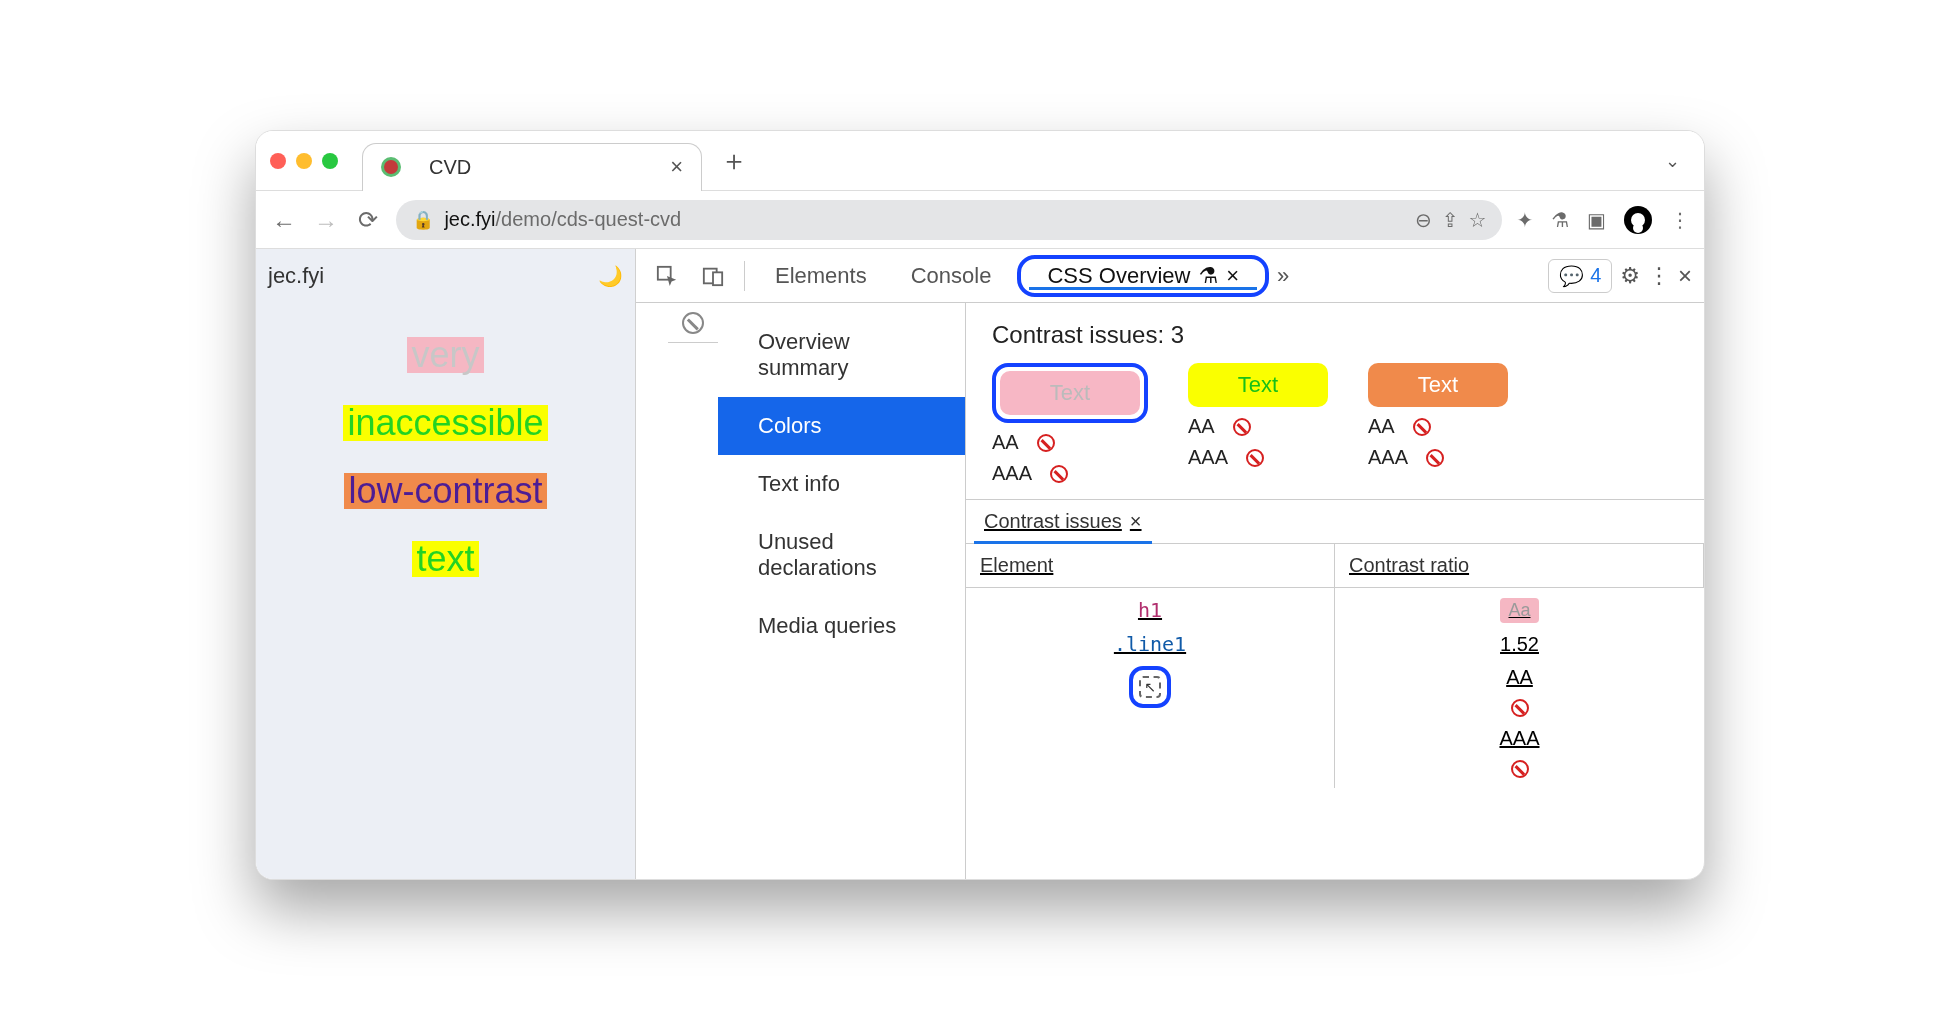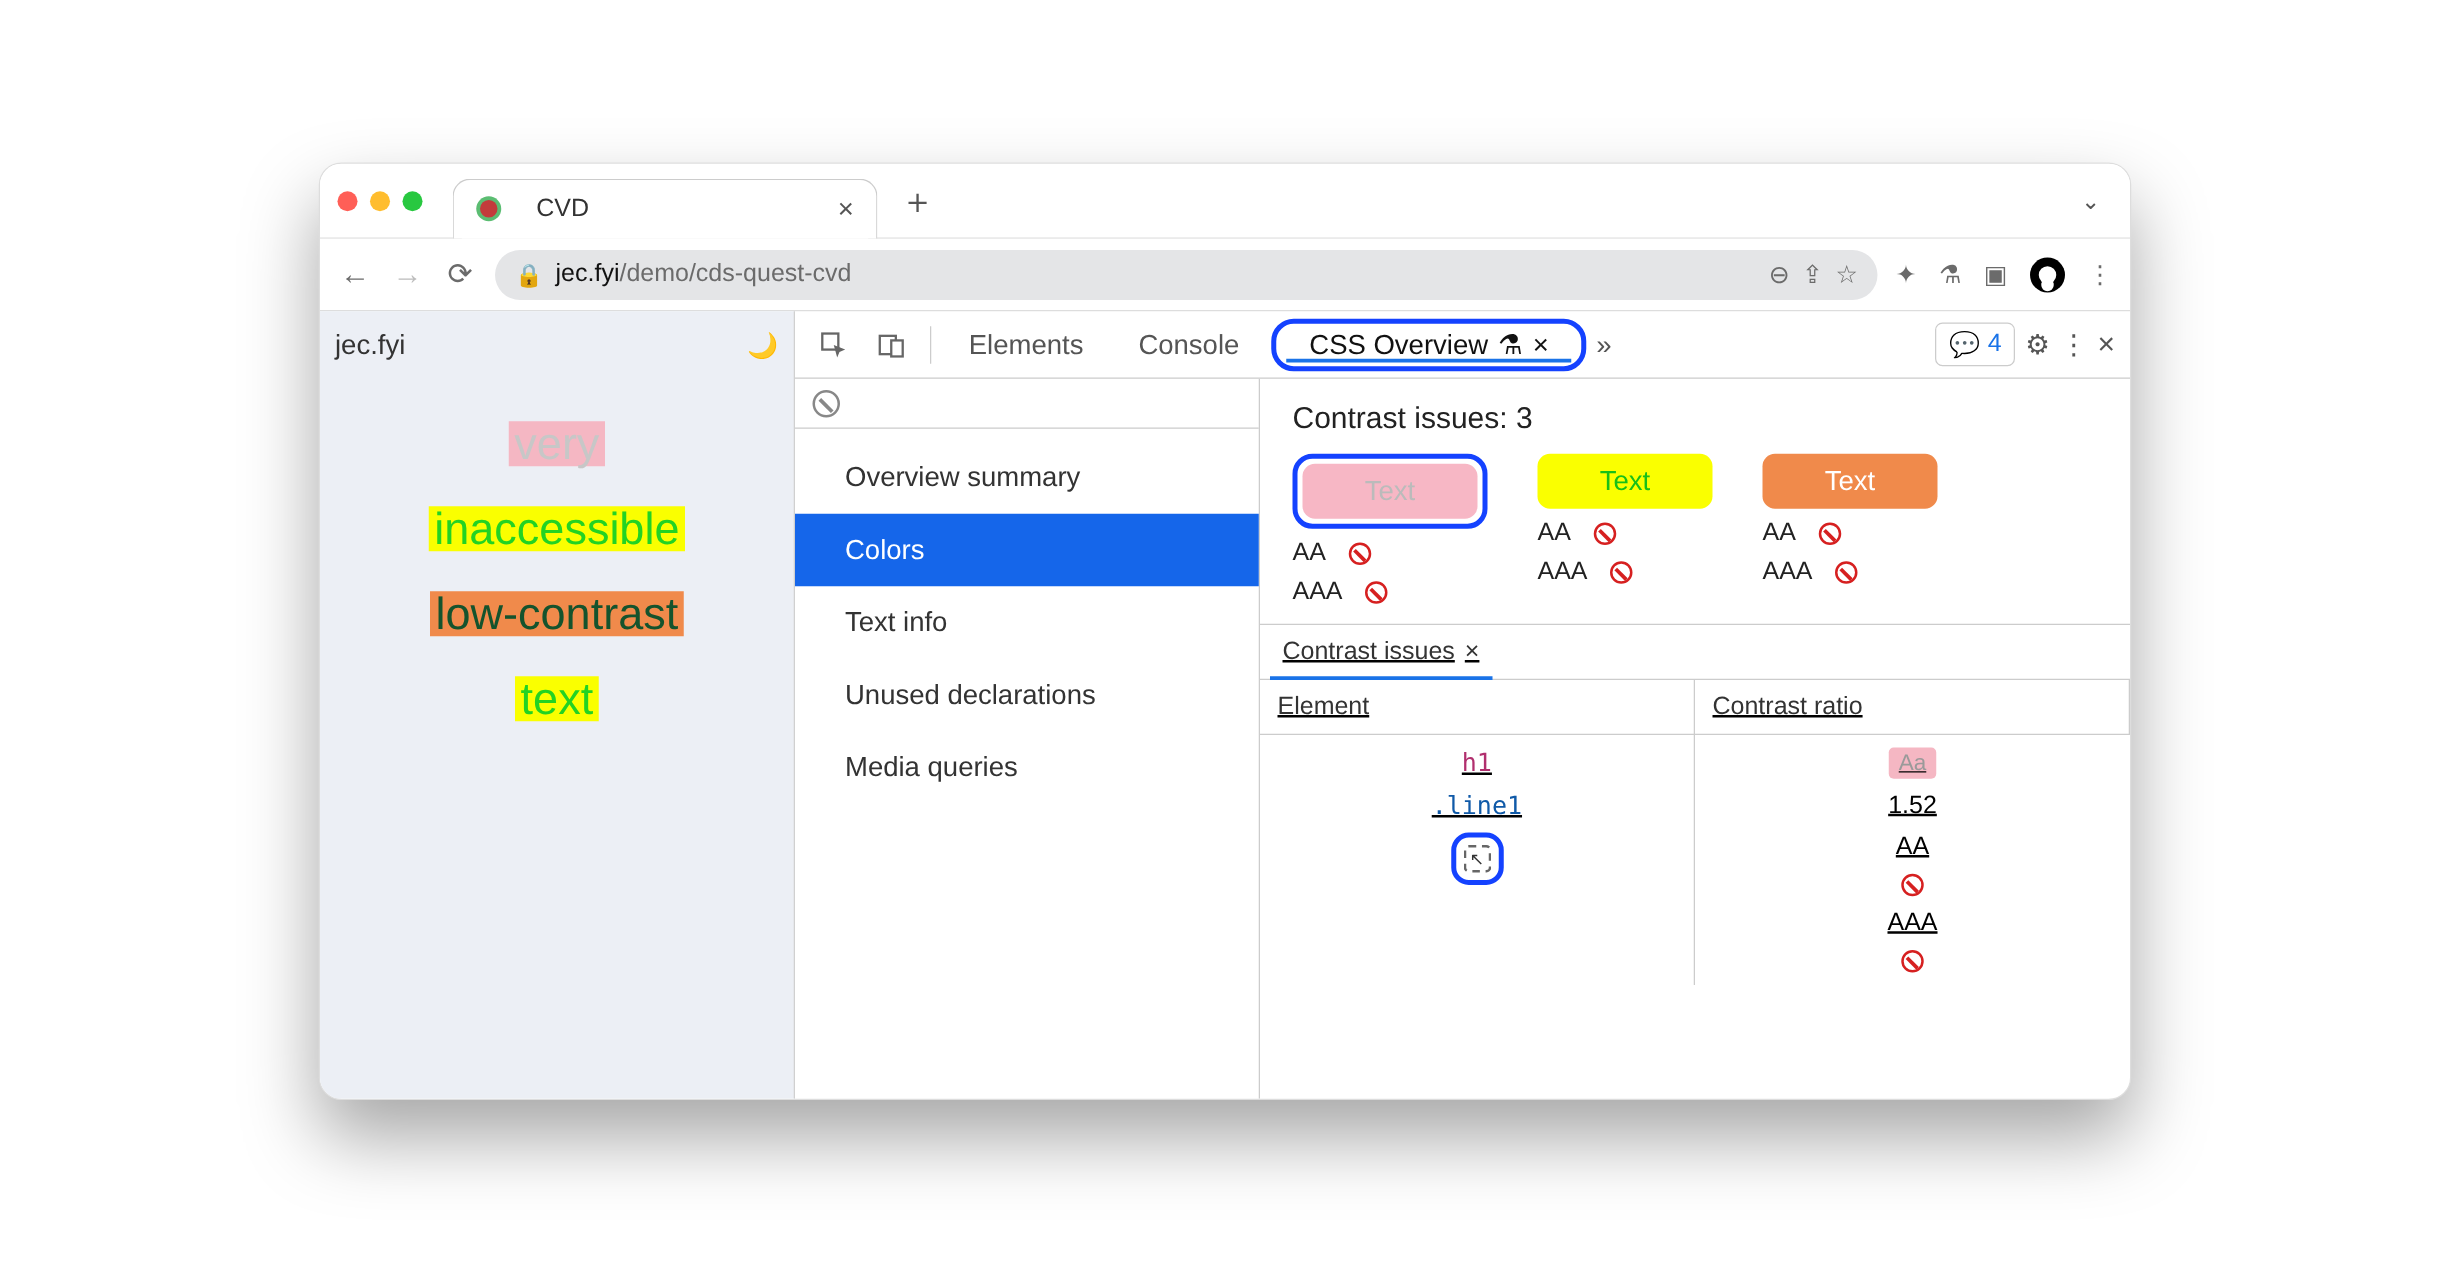--- a/index.html
+++ b/index.html
@@ -44,39 +44,39 @@
   .body{flex:1;display:flex;min-height:0;}
   
   .page{width:380px;background:#eceff5;border-right:1px solid #d0d0d0;display:flex;flex-direction:column;padding:14px 12px;gap:30px;}
   .page-header{display:flex;align-items:center;justify-content:space-between;}
   .page-title{font-size:22px;color:#333;}
   .moon{font-size:20px;cursor:pointer;}
   .demo{display:flex;flex-direction:column;align-items:center;gap:32px;margin-top:18px;}
   .w{font-size:36px;font-weight:500;line-height:1;padding:0 4px;}
   .w1{background:#f5b7c3;color:#c7c7c7;}
   .w2{background:#faff00;color:#23d323;}
-  .w3{background:#f08a4b;color:#14532d;}
+  .w3{background:#f08a4b;color:#4c1d95;}
   .w4{background:#faff00;color:#23d323;}
   
   .devtools{flex:1;display:flex;flex-direction:column;min-width:0;}
   .dt-tabs{height:54px;border-bottom:1px solid #ccc;display:flex;align-items:center;gap:8px;padding:0 12px;}
   .dt-icon{color:#666;font-size:22px;padding:0 8px;cursor:pointer;}
   .vsep{width:1px;height:30px;background:#ccc;margin:0 4px;}
   .dt-tab{font-size:22px;color:#555;padding:0 18px;height:100%;display:flex;align-items:center;cursor:pointer;gap:8px;position:relative;}
   .dt-tab.active{color:#111;}
   .dt-tab.active::after{content:"";position:absolute;left:0;right:0;bottom:-1px;height:3px;background:#1a73e8;}
   .hl-ring{border:4px solid #1442ff;border-radius:18px;padding:4px 8px;}
   .chev{font-size:22px;color:#555;cursor:pointer;}
   .issues-badge{display:flex;align-items:center;gap:6px;border:1px solid #ccc;border-radius:6px;padding:4px 10px;cursor:pointer;color:#1a73e8;font-size:20px;}
   .gear{font-size:22px;color:#555;cursor:pointer;}
   .kebab{font-size:22px;color:#555;cursor:pointer;}
   .xbtn{font-size:24px;color:#555;cursor:pointer;}
   .dt-body{flex:1;display:flex;min-height:0;}
   
-  .navcol{width:372px;border-right:1px solid #ccc;display:flex;flex-direction:column;}
+  .navcol{width:330px;border-right:1px solid #ccc;display:flex;flex-direction:row;padding-left:32px;}
   .clearrow{height:40px;border-bottom:1px solid #ccc;display:flex;align-items:center;padding:0 14px;}
   .nosym{width:22px;height:22px;border:2.5px solid #888;border-radius:50%;position:relative;}
   .nosym::after{content:"";position:absolute;left:2px;right:2px;top:50%;height:2.5px;background:#888;transform:rotate(45deg);}
   .nav-items{padding:10px 0;}
   .nav-item{padding:16px 40px;font-size:22px;color:#333;cursor:pointer;}
   .nav-item.sel{background:#1566ea;color:#fff;}
   
   .mainpane{flex:1;display:flex;flex-direction:column;min-width:0;}
   .contrast-top{padding:18px 26px 14px;border-bottom:1px solid #ccc;}
   .ct-title{font-size:24px;color:#222;margin-bottom:14px;}

